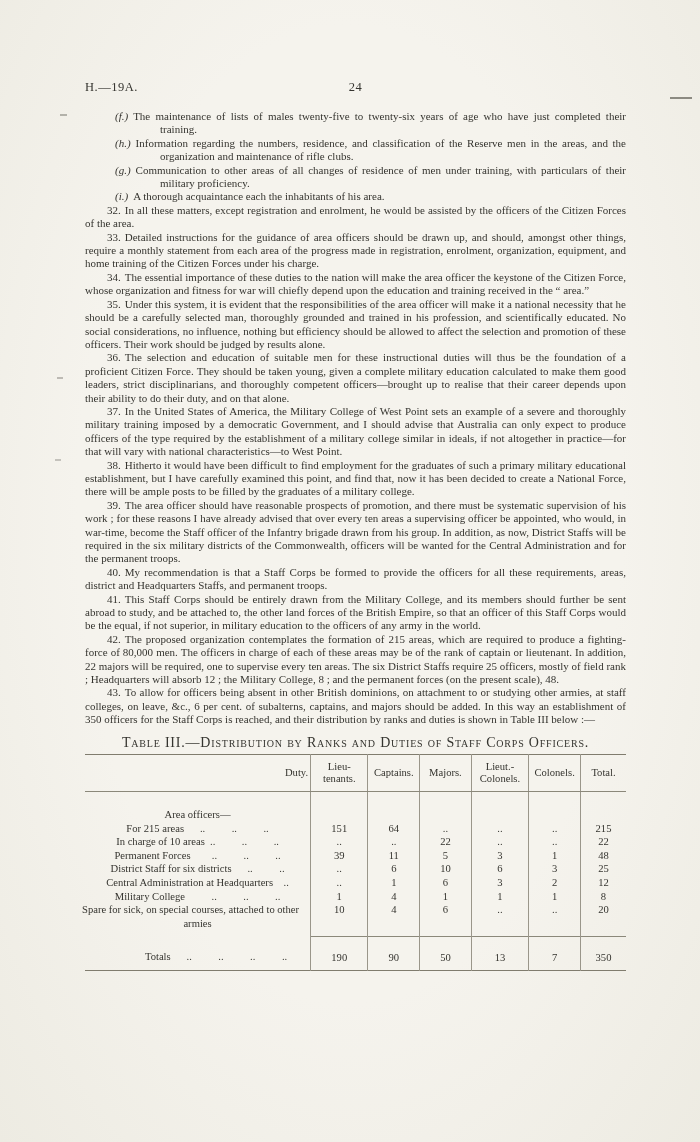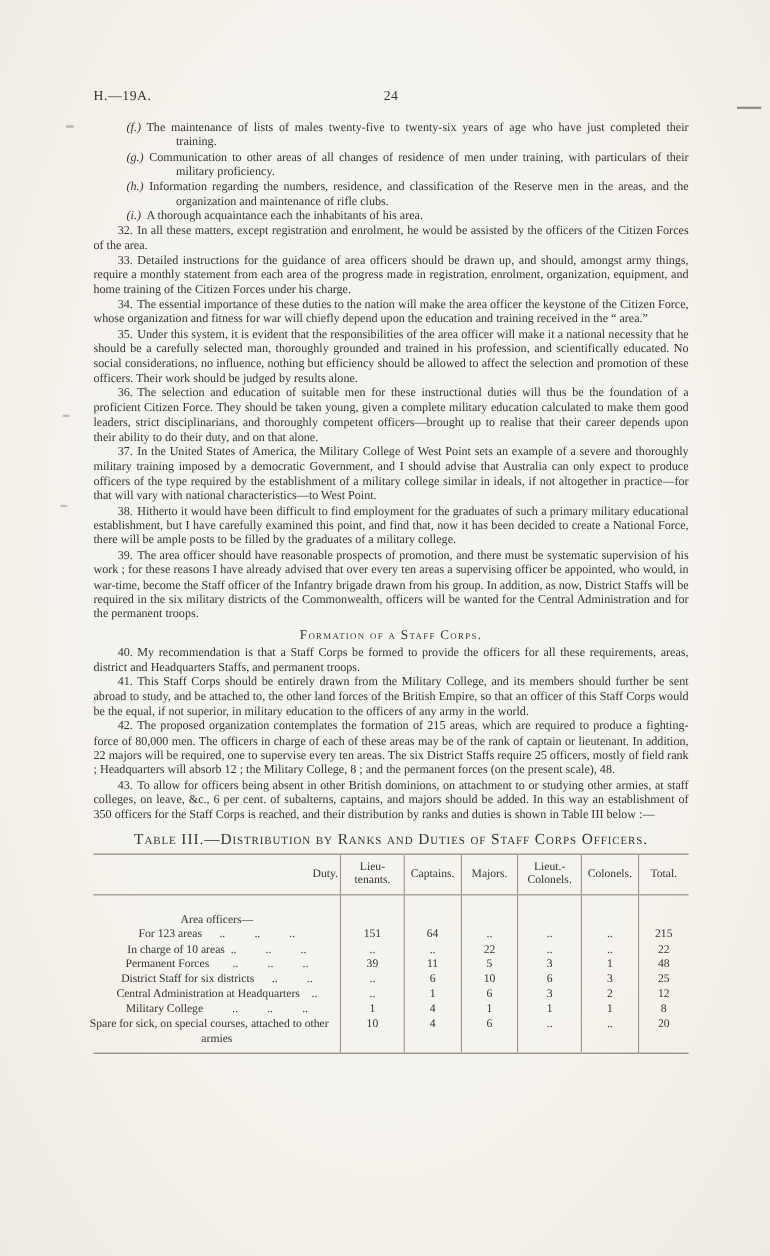--- a/index.html
+++ b/index.html
@@ -125,39 +125,38 @@
       <span class="doc-ref">H.—19A.</span>
       <span class="page-num">24</span>
     </div>
 
     <div class="bodytext">
 
       <div class="hang">
         <span class="marker">(f.)</span><span>The maintenance of lists of males twenty-five to twenty-six years of age who have just completed their training.</span>
       </div>
       <div class="hang">
+        <span class="marker">(h.)</span><span>Information regarding the numbers, residence, and classification of the Reserve men in the areas, and the organization and maintenance of rifle clubs.</span>
+      </div>
+      <div class="hang">
         <span class="marker">(g.)</span><span>Communication to other areas of all changes of residence of men under training, with particulars of their military proficiency.</span>
       </div>
       <div class="hang">
-        <span class="marker">(h.)</span><span>Information regarding the numbers, residence, and classification of the Reserve men in the areas, and the organization and maintenance of rifle clubs.</span>
-      </div>
-      <div class="hang">
         <span class="marker">(i.)</span><span>A thorough acquaintance each the inhabitants of his area.</span>
       </div>
 
       <p class="para"><span class="pnum">32.</span><span>In all these matters, except registration and enrolment, he would be assisted by the officers of the Citizen Forces of the area.</span></p>
-      <p class="para"><span class="pnum">33.</span><span>Detailed instructions for the guidance of area officers should be drawn up, and should, amongst army things, require a monthly statement from each area of the progress made in registration, enrolment, organization, equipment, and home training of the Citizen Forces under his charge.</span></p>
+      <p class="para"><span class="pnum">33.</span><span>Detailed instructions for the guidance of area officers should be drawn up, and should, amongst other things, require a monthly statement from each area of the progress made in registration, enrolment, organization, equipment, and home training of the Citizen Forces under his charge.</span></p>
       <p class="para"><span class="pnum">34.</span><span>The essential importance of these duties to the nation will make the area officer the keystone of the Citizen Force, whose organization and fitness for war will chiefly depend upon the education and training received in the “ area.”</span></p>
       <p class="para"><span class="pnum">35.</span><span>Under this system, it is evident that the responsibilities of the area officer will make it a national necessity that he should be a carefully selected man, thoroughly grounded and trained in his profession, and scientifically educated.  No social considerations, no influence, nothing but efficiency should be allowed to affect the selection and promotion of these officers.  Their work should be judged by results alone.</span></p>
       <p class="para"><span class="pnum">36.</span><span>The selection and education of suitable men for these instructional duties will thus be the foundation of a proficient Citizen Force.  They should be taken young, given a complete military education calculated to make them good leaders, strict disciplinarians, and thoroughly competent officers—brought up to realise that their career depends upon their ability to do their duty, and on that alone.</span></p>
       <p class="para"><span class="pnum">37.</span><span>In the United States of America, the Military College of West Point sets an example of a severe and thoroughly military training imposed by a democratic Government, and I should advise that Australia can only expect to produce officers of the type required by the establishment of a military college similar in ideals, if not altogether in practice—for that will vary with national characteristics—to West Point.</span></p>
       <p class="para"><span class="pnum">38.</span><span>Hitherto it would have been difficult to find employment for the graduates of such a primary military educational establishment, but I have carefully examined this point, and find that, now it has been decided to create a National Force, there will be ample posts to be filled by the graduates of a military college.</span></p>
       <p class="para"><span class="pnum">39.</span><span>The area officer should have reasonable prospects of promotion, and there must be systematic supervision of his work ; for these reasons I have already advised that over every ten areas a supervising officer be appointed, who would, in war-time, become the Staff officer of the Infantry brigade drawn from his group.  In addition, as now, District Staffs will be required in the six military districts of the Commonwealth, officers will be wanted for the Central Administration and for the permanent troops.</span></p>
 
-      <p class="section-heading">Formation of a Staff Corps.</p>
 
       <p class="para"><span class="pnum">40.</span><span>My recommendation is that a Staff Corps be formed to provide the officers for all these requirements, areas, district and Headquarters Staffs, and permanent troops.</span></p>
       <p class="para"><span class="pnum">41.</span><span>This Staff Corps should be entirely drawn from the Military College, and its members should further be sent abroad to study, and be attached to, the other land forces of the British Empire, so that an officer of this Staff Corps would be the equal, if not superior, in military education to the officers of any army in the world.</span></p>
       <p class="para"><span class="pnum">42.</span><span>The proposed organization contemplates the formation of 215 areas, which are required to produce a fighting-force of 80,000 men.  The officers in charge of each of these areas may be of the rank of captain or lieutenant.  In addition, 22 majors will be required, one to supervise every ten areas. The six District Staffs require 25 officers, mostly of field rank ; Headquarters will absorb 12 ; the Military College, 8 ; and the permanent forces (on the present scale), 48.</span></p>
       <p class="para"><span class="pnum">43.</span><span>To allow for officers being absent in other British dominions, on attachment to or studying other armies, at staff colleges, on leave, &amp;c., 6 per cent. of subalterns, captains, and majors should be added.  In this way an establishment of 350 officers for the Staff Corps is reached, and their distribution by ranks and duties is shown in Table III below :—</span></p>
 
       <p class="table-title">Table III.—Distribution by Ranks and Duties of Staff Corps Officers.</p>
 
       <table class="stats">
         <colgroup>
@@ -186,21 +185,21 @@
           <tr class="first-body">
             <td class="duty">Area officers—</td>
             <td class="val"></td>
             <td class="val"></td>
             <td class="val"></td>
             <td class="val"></td>
             <td class="val"></td>
             <td class="val"></td>
           </tr>
           <tr>
-            <td class="duty indent2">For 123 areas  ..   ..   ..</td>
+            <td class="duty indent2">For 215 areas  ..   ..   ..</td>
             <td class="val">151</td>
             <td class="val">64</td>
             <td class="val">..</td>
             <td class="val">..</td>
             <td class="val">..</td>
             <td class="val">215</td>
           </tr>
           <tr>
             <td class="duty indent2">In charge of 10 areas ..   ..   ..</td>
             <td class="val">..</td>
@@ -257,18 +256,27 @@
           </tr>
           <tr class="spacer-row">
             <td class="duty"></td>
               <td class="val"></td>
               <td class="val"></td>
               <td class="val"></td>
               <td class="val"></td>
               <td class="val"></td>
               <td class="val"></td>
           </tr>
+          <tr class="totals">
+            <td class="duty">Totals  ..   ..   ..   ..</td>
+            <td class="val">190</td>
+            <td class="val">90</td>
+            <td class="val">50</td>
+            <td class="val">13</td>
+            <td class="val">7</td>
+            <td class="val">350</td>
+          </tr>
         </tbody>
       </table>
 
     </div>
   </div>
 </div>
 
 </body></html>

